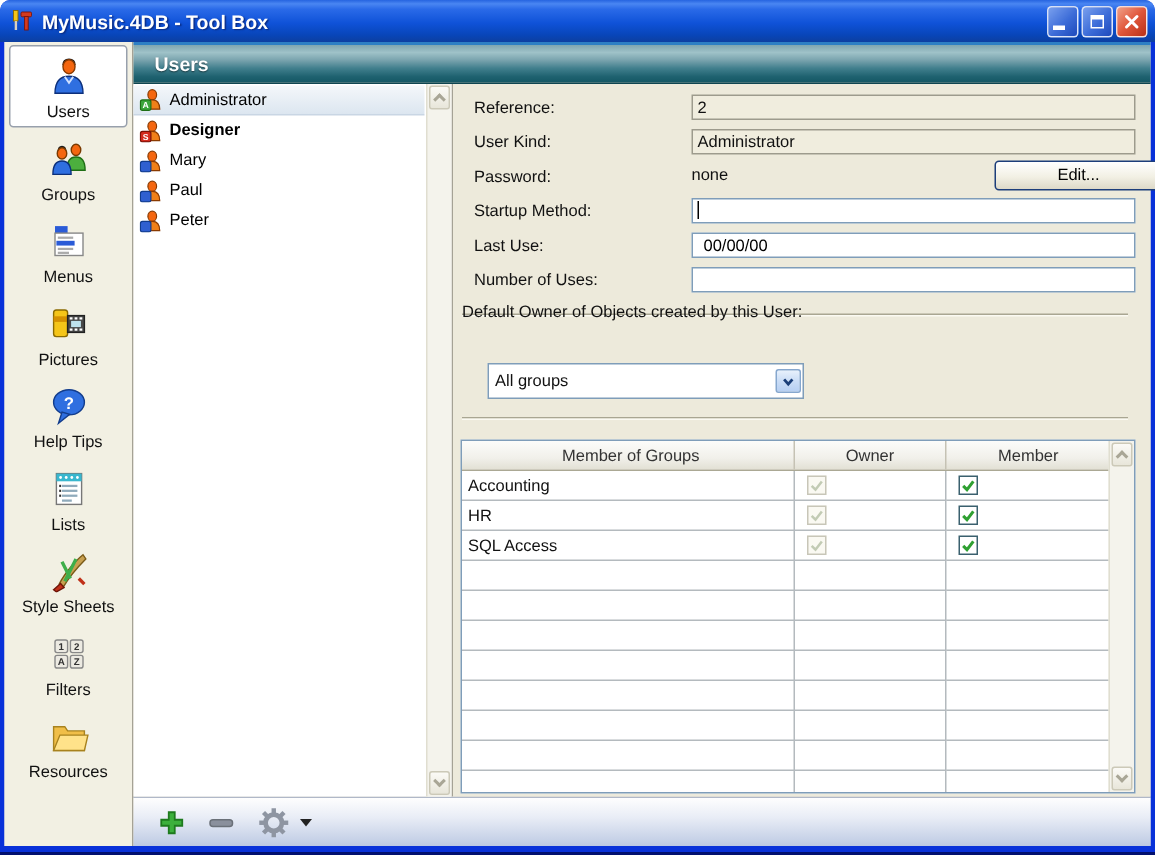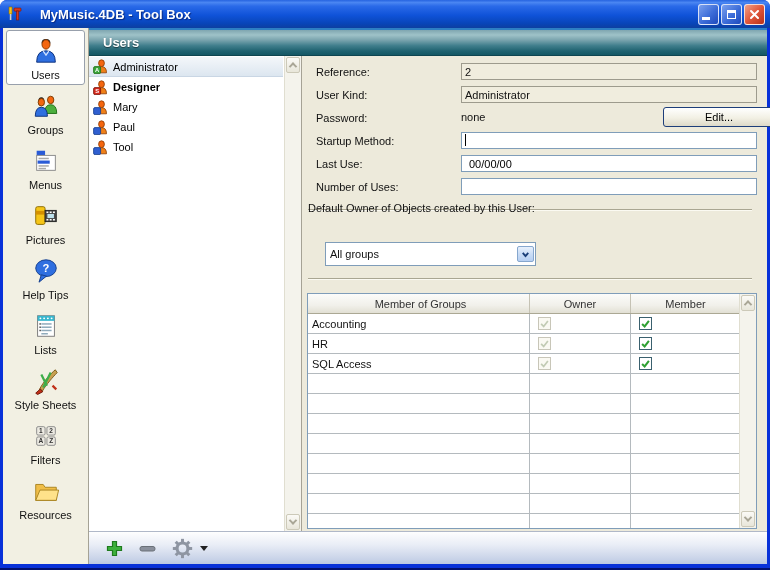--- a/index.html
+++ b/index.html
@@ -6,21 +6,21 @@
   html,body { background:#fff; }
   body { font-family:"Liberation Sans", sans-serif; }
 
   .window { position:relative; width:770px; height:570px;
     background:#0831D9; border-radius:7px 7px 0 0; overflow:hidden;
     box-shadow: inset 0 -2px 0 #02106E; }
 
   
   .titlebar { position:absolute; top:0; left:0; right:0; height:28px;
     background:linear-gradient(180deg,#2664E0 0%,#4A86F2 9%,#2A6AE8 22%,#0F52D8 55%,#0845B8 84%,#0D3FA0 100%);
-    display:flex; align-items:center; padding:0 5px 0 6px;gap:12px; }
+    display:flex; align-items:center; padding:0 5px 0 6px; }
   .app-icon { width:17px; height:17px; display:inline-flex; margin-right:5px; }
   .title-text { color:#fff; font-size:13px; font-weight:bold; text-shadow:1px 1px 1px #0A2A80; flex:1; }
   .win-btns { display:flex; gap:2px; }
   .wbtn { width:21px; height:21px; border:1px solid rgba(255,255,255,.8); border-radius:3px;
     display:flex; align-items:center; justify-content:center; }
   .wbtn.min, .wbtn.max { background:linear-gradient(135deg,#7AA0EE 0%,#3C6CD8 55%,#1E4ABC 100%); }
   .wbtn.close { background:linear-gradient(135deg,#F0A088 0%,#E0563A 50%,#B83018 100%); }
   .glyph-min { width:8px; height:3px; background:#fff; margin-top:9px; margin-right:5px; }
   .glyph-max { width:9px; height:9px; border:1px solid #fff; border-top-width:3px; }
 
@@ -323,21 +323,21 @@
               </svg>
               <span>Paul</span>
             </div>
             <div class="urow">
               <svg class="uicon" viewBox="0 0 15 15">
                 <ellipse cx="8.5" cy="4.2" rx="2.9" ry="3.4" fill="#F4660F" stroke="#8A3A00" stroke-width="0.8"></ellipse>
                 <path d="M3.5 13.8 Q3.5 7.6 8.5 7.6 Q13.5 7.6 13.5 13.8 Z" fill="#F08018" stroke="#8A3A00" stroke-width="0.8"></path>
                 <rect x="0.6" y="7.6" width="7" height="7" rx="1.4" fill="#2F5FD0" stroke="#123C8C" stroke-width="0.8"></rect>
                 <text x="4.1" y="13" font-size="5.8" font-weight="bold" fill="#fff" text-anchor="middle"></text>
               </svg>
-              <span>Tool</span>
+              <span>Peter</span>
             </div>
           </div>
           <div class="vscroll">
             <div class="sbtn up">
                 <span class="chev u"></span>
               </div>
             <div class="sbtn down">
                 <span class="chev d"></span>
               </div>
           </div>

